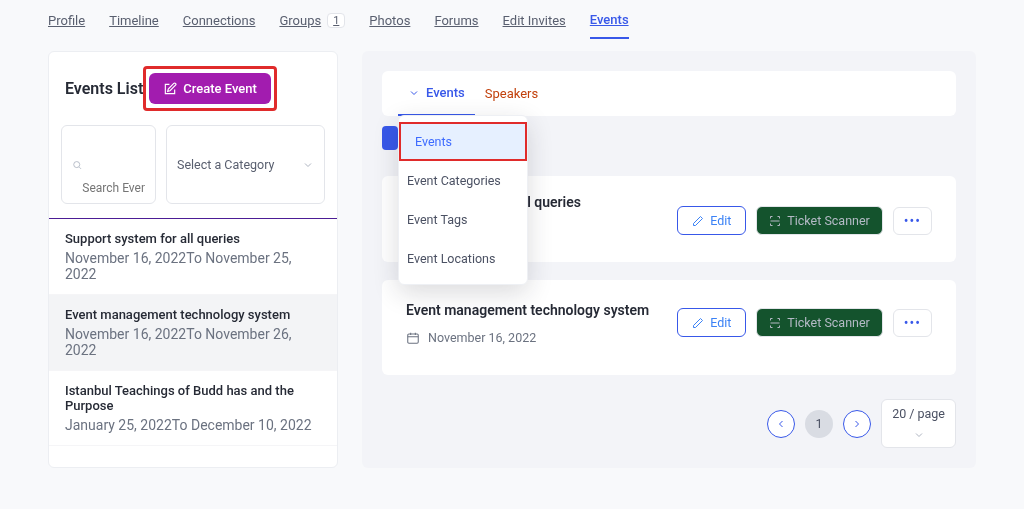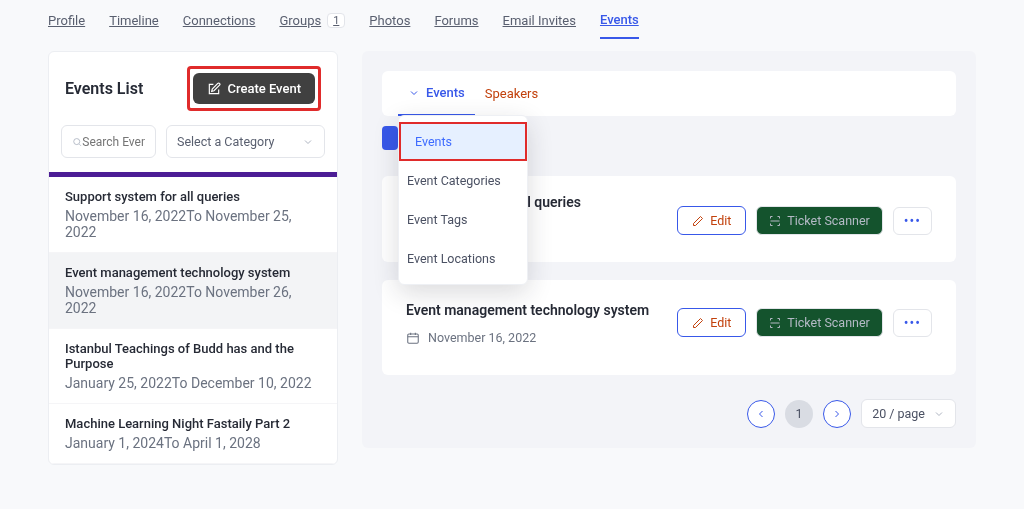--- a/index.html
+++ b/index.html
@@ -6,31 +6,31 @@
   body { background: #f8f9fb; color: #363945; width: 1024px; height: 509px; overflow: hidden; }
 
   .top-nav { display: flex; gap: 24px; padding: 12px 48px 0; font-size: 13px; color: #595f6f; align-items: center; }
   .top-nav .item { padding-bottom: 10px; cursor: pointer; display: flex; align-items: center; gap: 6px; text-decoration: underline; }
   .top-nav .item.active { color: #3858e9; border-bottom: 2px solid #3858e9; font-weight: 500; }
   .badge { background: #fff; border: 1px solid #e3e5ea; border-radius: 4px; font-size: 11px; padding: 0 5px; color: #595f6f; }
 
   .main-wrap { display: flex; gap: 0; padding: 12px 48px 0; }
 
   .left-panel { width: 290px; background: #fff; border: 1px solid #eceef2; border-radius: 6px; overflow: hidden; }
-  .left-header { display: flex; justify-content: space-between; align-items: center; padding: 14px 16px; }
+  .left-header { display: flex; justify-content: flex-start; align-items: center; padding: 14px 16px; }
   .left-header h3 { font-size: 16px; font-weight: 600; color: #262a35; }
   .create-btn-wrap { border: 3px solid #e02b2b; padding: 4px 3px; border-radius: 4px; }
-  .create-btn { background: #404040; color: #fff; border: none; border-radius: 6px; padding: 8px 14px; font-size: 13px; font-weight: 500; cursor: pointer; display: flex; align-items: center; gap: 6px; }
+  .create-btn { background: #a21caf; color: #fff; border: none; border-radius: 6px; padding: 8px 14px; font-size: 13px; font-weight: 500; cursor: pointer; display: flex; align-items: center; gap: 6px; }
 
   .filter-row { display: flex; gap: 10px; padding: 0 12px 14px; }
   .search-box { flex: 0 0 95px; display: flex; align-items: center; border: 1px solid #e3e5ea; border-radius: 6px; padding: 8px 10px; font-size: 12px; color: #aeb4c1; background:#fff; min-width:0; }
-  .search-box input { border: none; outline: none; font-size: 12px; width: 100%; min-width:0; color: #363945; background: transparent; }
+  .search-box input { border: none; outline: none; font-size: 12px; width: 100%; min-width:0; color: #363945; background: transparent; margin-top: 47px; }
   .cat-select { flex: 1; border: 1px solid #e3e5ea; border-radius: 6px; padding: 8px 10px; font-size: 12.5px; color: #595f6f; display: flex; justify-content: space-between; align-items: center; background:#fff; cursor:pointer; }
 
-  .events-list-col { border-top: 5px solid #4c1d95; }
+  .events-list-col { border-top: 1px solid #4c1d95; }
   .ev-item { padding: 12px 16px; border-bottom: 1px solid #f5f5f7; cursor: pointer; }
   .ev-item.selected { background: #f3f4f6; }
   .ev-item .t { font-size: 13px; color: #262a35; font-weight: 500; margin-bottom: 4px; }
   .ev-item .d { font-size: 14px; color: #6b7280; }
 
   .right-panel { flex: 1; padding-left: 24px; }
   .rp-inner { background: #f3f4f8; border-radius: 6px; padding: 20px; position: relative; }
   .tab-bar { background: #fff; border-radius: 6px; display: flex; gap: 0; padding: 0 16px; margin-bottom: 14px; position: relative; }
   .tab-bar .tab { padding: 14px 10px; font-size: 13px; color: #c2410c; cursor: pointer; display:flex; align-items:center; gap:6px;}
   .tab-bar .tab.active { color: #3858e9; border-bottom: 2px solid #3858e9; font-weight: 500; }
@@ -41,48 +41,48 @@
   .dropdown .d-item { padding: 12px 8px; font-size: 12.5px; color: #4b5163; cursor: pointer; }
   .dropdown .d-item.active { background: #e6f0ff; color: #3d6bff; border: 2px solid #e02b2b; padding: 10px 14px; }
 
   .card { background: #fff; border-radius: 6px; padding: 22px 24px; margin-bottom: 18px; }
   .card h4 { font-size: 14px; font-weight: 600; color: #262a35; margin-bottom: 12px; }
   .meta-row { font-size: 12.5px; color: #6b7280; display: flex; align-items: center; gap: 8px; margin-bottom: 8px; }
   .action-row { position: absolute; right: 24px; display: flex; gap: 10px; align-items: center; }
   .card-wrap { position: relative; }
   .card-wrap .action-row { top: 24px; }
   .card-wrap.second .action-row { top: 28px; }
-  .btn-outline { border: 1px solid #3858e9; color: #c2410c; background: #fff; border-radius: 6px; padding: 6px 14px; font-size: 12.5px; cursor: pointer; display:flex; align-items:center; gap:6px; }
+  .btn-outline { border: 1px solid #3858e9; color: #3b82f6; background: #fff; border-radius: 6px; padding: 6px 14px; font-size: 12.5px; cursor: pointer; display:flex; align-items:center; gap:6px; }
   .btn-disabled { border: 1px solid #e3e5ea; color: #b4bac6; background: #14532d; border-radius: 6px; padding: 6px 12px; font-size: 12.5px; display:flex; align-items:center; gap:6px; }
   .btn-more { border: 1px solid #e3e5ea; color: #3858e9; background: #fff; border-radius: 6px; padding: 6px 10px; font-size: 14px; cursor: pointer; letter-spacing:1px; line-height:1;}
 
   .pager { display: flex; justify-content: flex-end; align-items: center; gap: 10px; padding-top: 6px; }
   .pager .circ { width: 28px; height: 28px; border-radius: 14px; border: 1px solid #3858e9; color: #3858e9; display:flex; align-items:center; justify-content:center; font-size: 14px; cursor:pointer; background:#fff;}
   .pager .circ.prev { color:#3858e9; }
   .pager .pg { width: 28px; height: 28px; border-radius: 14px; background: #d9dce3; color: #4b5163; display:flex; align-items:center; justify-content:center; font-size: 12.5px;}
-  .per-page { border: 1px solid #e3e5ea; border-radius: 6px; padding: 6px 10px; font-size: 12.5px; color: #4b5163; display:flex; align-items:center; gap:8px; background:#fff; cursor:pointer;}
+  .per-page { border: 1px solid #e3e5ea; border-radius: 6px; padding: 6px 10px; font-size: 12.5px; color: #4b5163; display:flex; align-items:center; gap:8px; background:#fff; cursor:pointer;flex-direction:column;}
 
   svg { display: block; }
   .icon-sm { width: 14px; height: 14px; }
   .icon-xs { width: 12px; height: 12px; }
 </style>
 </head>
 <body>
 
 <div class="top-nav">
   <div class="item">Profile</div>
   <div class="item">Timeline</div>
   <div class="item">Connections</div>
   <div class="item">
     <span>Groups</span>
     <span class="badge">1</span>
   </div>
   <div class="item">Photos</div>
   <div class="item">Forums</div>
-  <div class="item">Email Invites</div>
+  <div class="item">Edit Invites</div>
   <div class="item active">Events</div>
 </div>
 
 <div class="main-wrap">
   <div class="left-panel">
     <div class="left-header">
       <h3>Events List</h3>
       <div class="create-btn-wrap">
         <button class="create-btn">
           <svg class="icon-sm" viewBox="0 0 24 24" fill="none" stroke="currentColor" stroke-width="2">
@@ -114,24 +114,20 @@
         <div class="d">November 16, 2022To November 25, 2022</div>
       </div>
       <div class="ev-item selected">
         <div class="t">Event management technology system</div>
         <div class="d">November 16, 2022To November 26, 2022</div>
       </div>
       <div class="ev-item">
         <div class="t">Istanbul Teachings of Budd has and the Purpose</div>
         <div class="d">January 25, 2022To December 10, 2022</div>
       </div>
-      <div class="ev-item">
-        <div class="t">Machine Learning Night Fastaily Part 2</div>
-        <div class="d">January 1, 2024To April 1, 2028</div>
-      </div>
     </div>
   </div>
 
   <div class="right-panel">
     <div class="rp-inner">
       <div class="tab-bar">
         <div class="tab active">
           <svg class="icon-xs" viewBox="0 0 24 24" fill="none" stroke="#3858e9" stroke-width="2">
               <path d="M6 9l6 6 6-6"></path>
             </svg>

